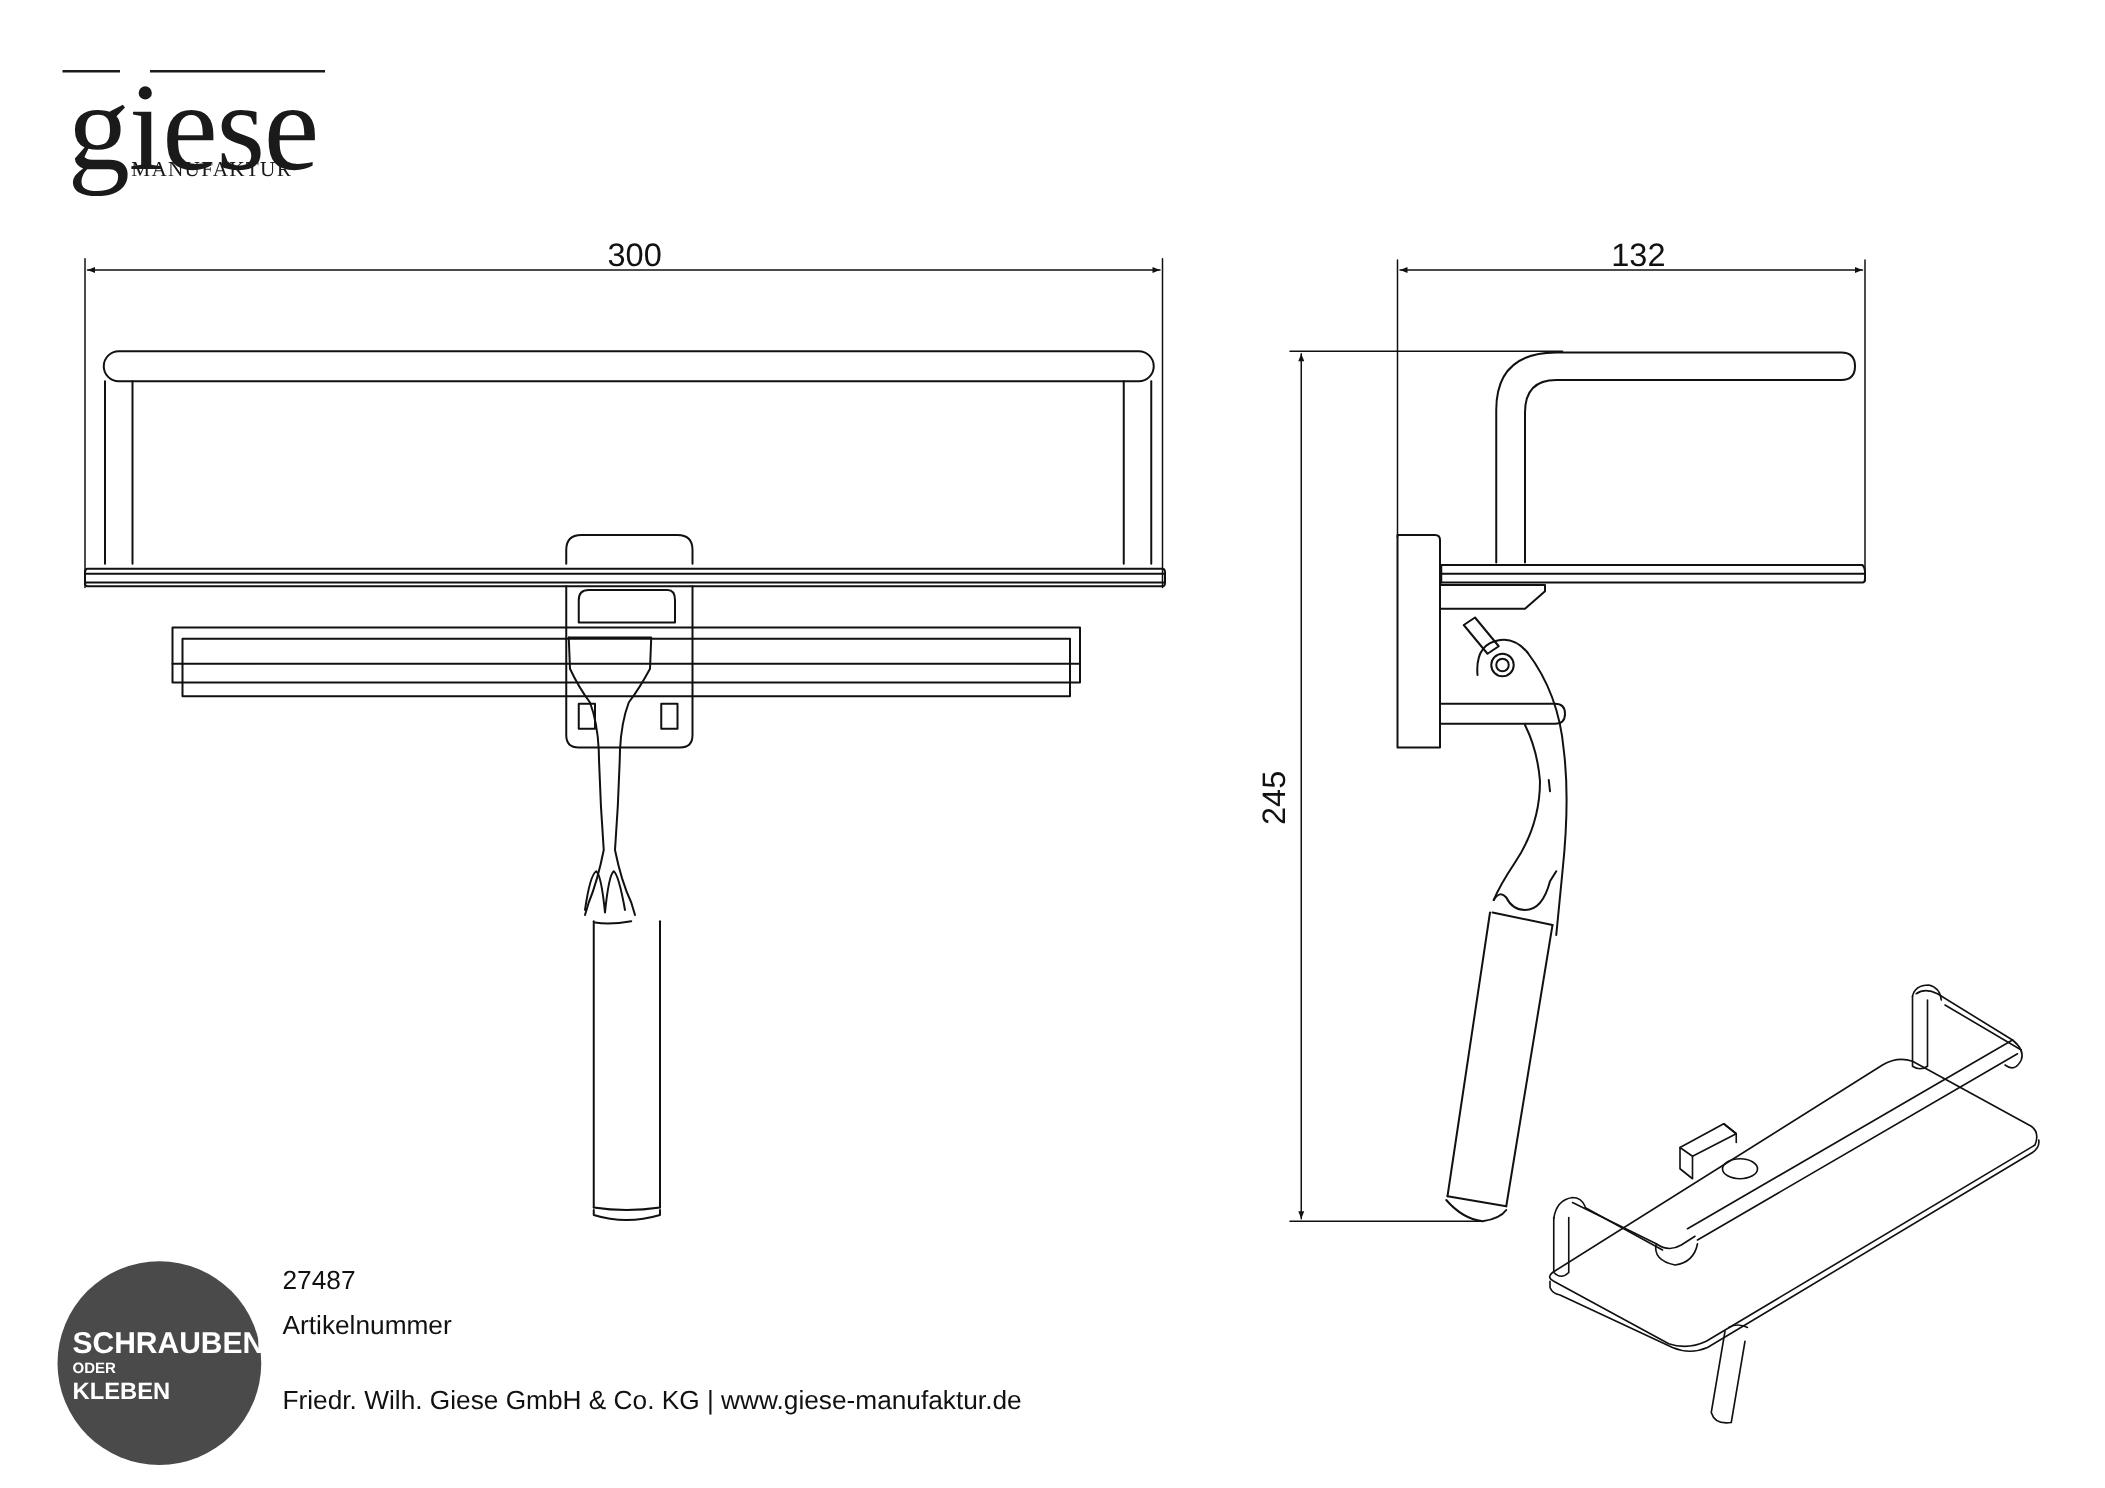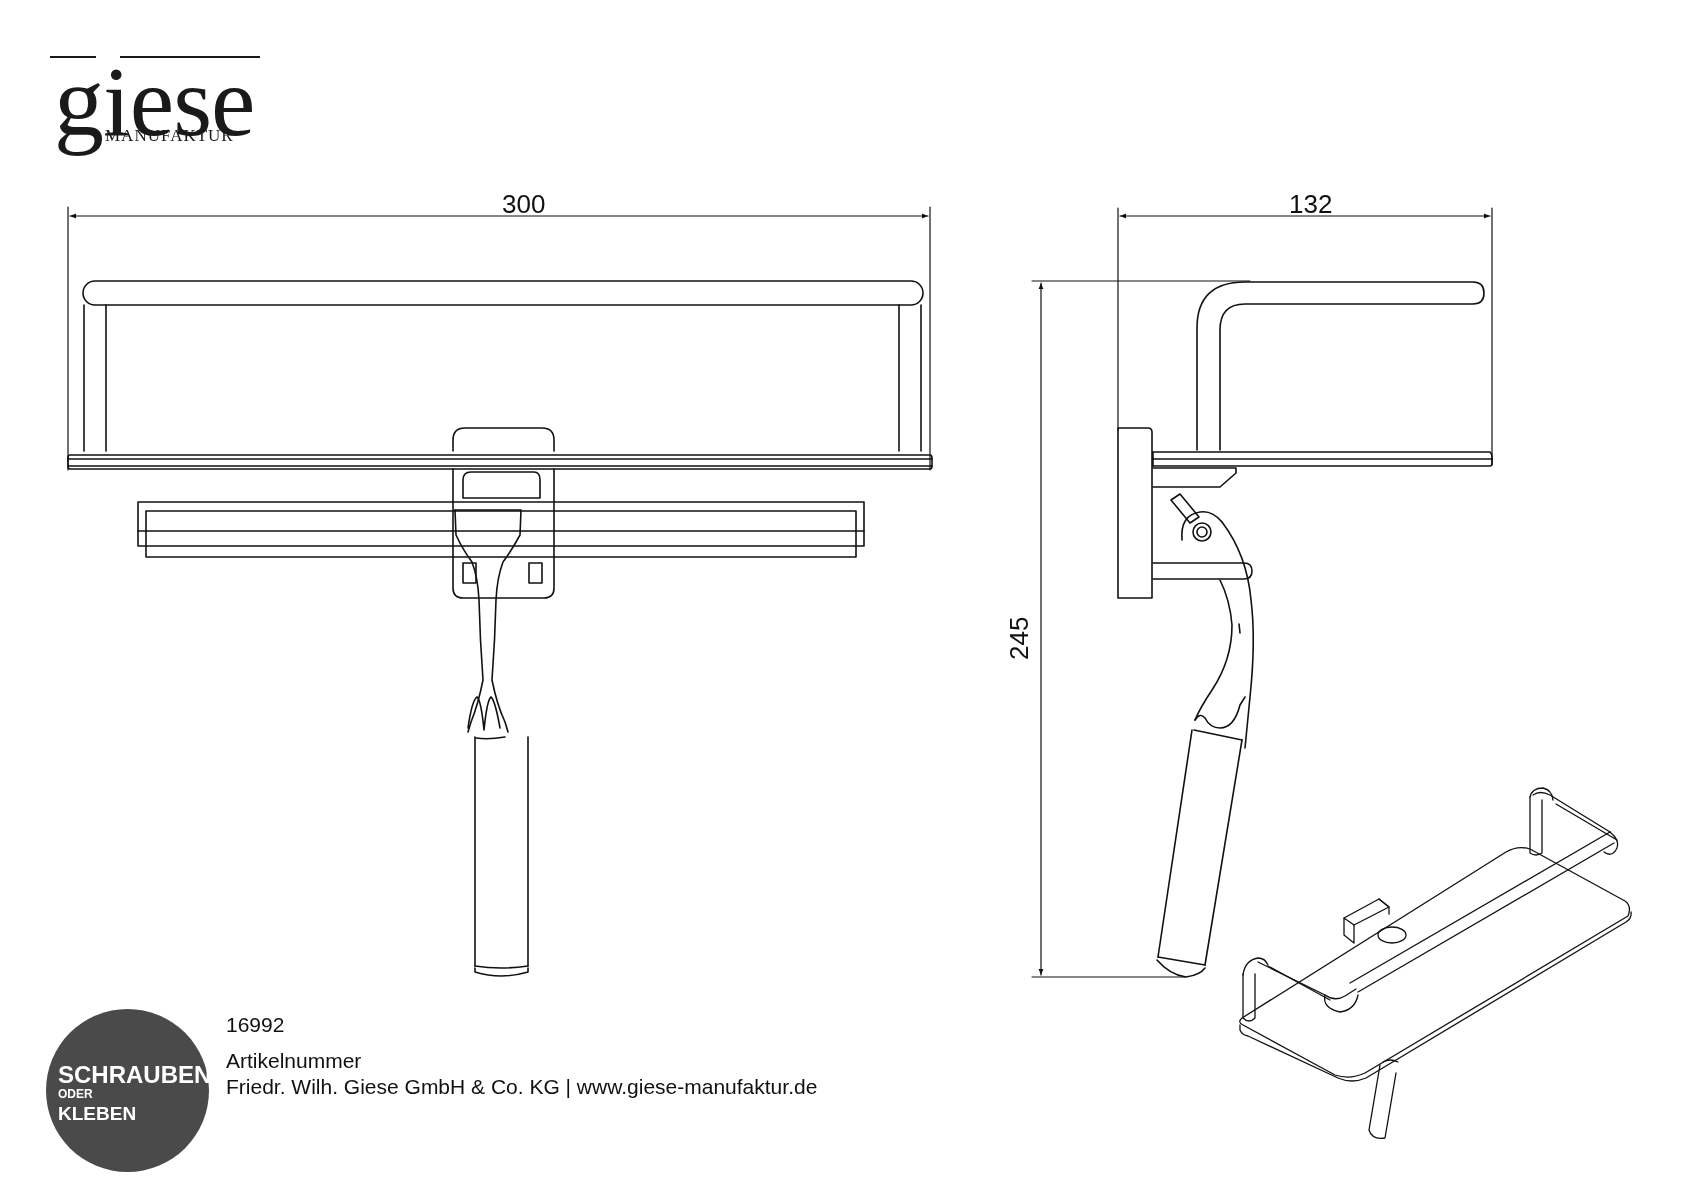--- a/index.html
+++ b/index.html
@@ -12,21 +12,21 @@
     .logo-rule { position: absolute; height: 2px; background: #1a1a1a; }
     .dim-label { font-family: "Liberation Sans", sans-serif; font-size: 26px; color: #111; }
     .badge { left: 46px; top: 1009px; width: 163px; height: 163px; border-radius: 50%; background: #4a4a4a; color: #fff; font-weight: bold; }
     .badge .l1 { position: absolute; left: 12px; top: 52px; font-size: 24px; }
     .badge .l2 { position: absolute; left: 12px; top: 78px; font-size: 12px; }
     .badge .l3 { position: absolute; left: 12px; top: 94px; font-size: 19px; text-align: center; }
     .info { left: 226px; top: 1012px; font-size: 21px; line-height: 26px; color: #111; }
     .info .artnr { display: block; }
     .info .artlabel { display: block; margin-top: 10px; }
     .info .title { display: block; margin-top: 20px; font-weight: bold; }
-    .info .company { display: block; }
+    .info .company { display: block; margin-top: 34px; }
   </style>
 </head>
 <body>
 
 <div class="abs logo">
   <div class="logo-rule" style="left:0; top:6px; width:46px;"></div>
   <div class="logo-rule" style="left:70px; top:6px; width:140px;"></div>
   <div class="logo-word">giese</div>
   <div class="logo-sub">MANUFAKTUR</div>
 </div>
@@ -149,27 +149,27 @@
       <path d="M1617,840 L1556,804"></path>
       <path d="M1530,797 Q1532,788 1543,788 Q1552,790 1553,800"></path>
       <path d="M1530,797 L1530,853 Q1536,857 1542,853 L1542,800"></path>
 
       <path d="M1380,1065 L1369,1130 Q1372,1140 1385,1138 L1396,1073"></path>
       <path d="M1383,1062 Q1390,1058 1398,1062"></path>
     </g>
   </g>
 </svg>
 
-<div class="abs dim-label" style="left:502px; top:189px;">300</div>
+<div class="abs dim-label" style="left:486px; top:189px;">300</div>
 <div class="abs dim-label" style="left:1289px; top:189px;">132</div>
 <div class="abs dim-label" style="left:1004px; top:640px; transform: rotate(-90deg); transform-origin: left top; top:660px;">245</div>
 
 <div class="abs badge">
   <span class="l1">SCHRAUBEN</span>
   <span class="l2">ODER</span>
   <span class="l3">KLEBEN</span>
 </div>
 
 <div class="abs info">
-  <span class="artnr">16992</span>
+  <span class="artnr">27487</span>
   <span class="artlabel">Artikelnummer</span>
   <span class="company">Friedr. Wilh. Giese GmbH &amp; Co. KG | www.giese-manufaktur.de</span>
 </div>
 
 </body></html>

